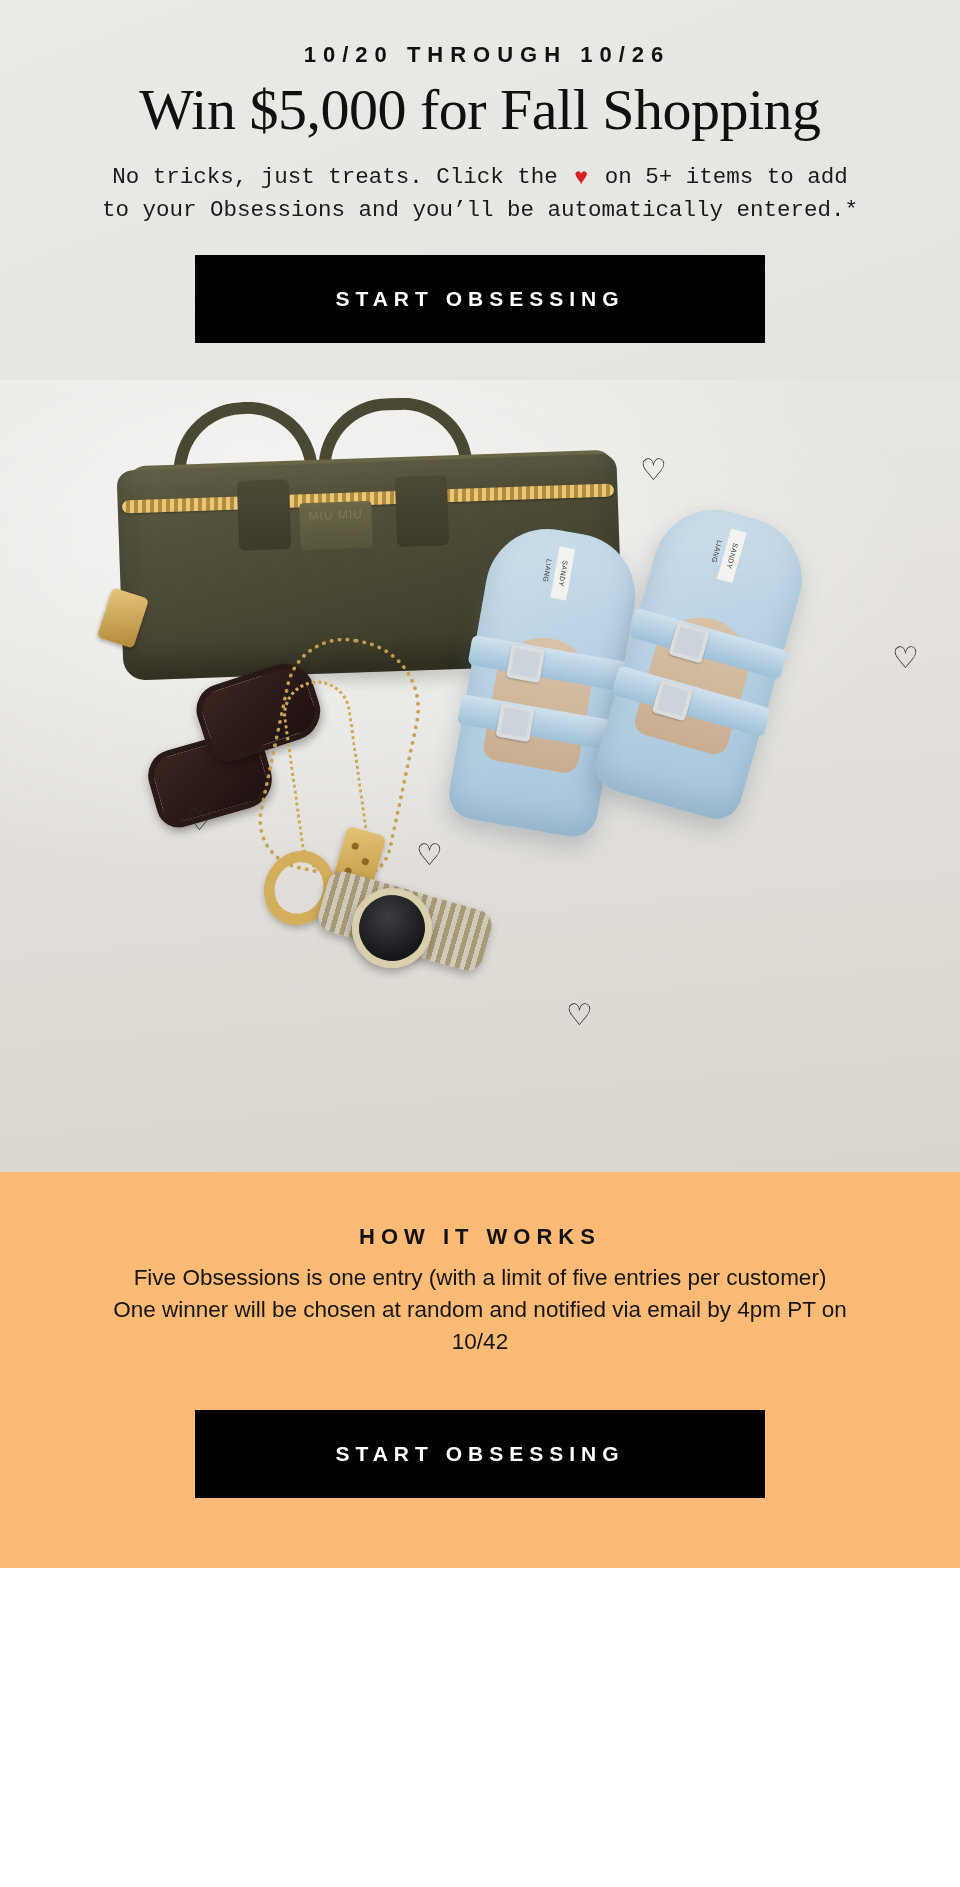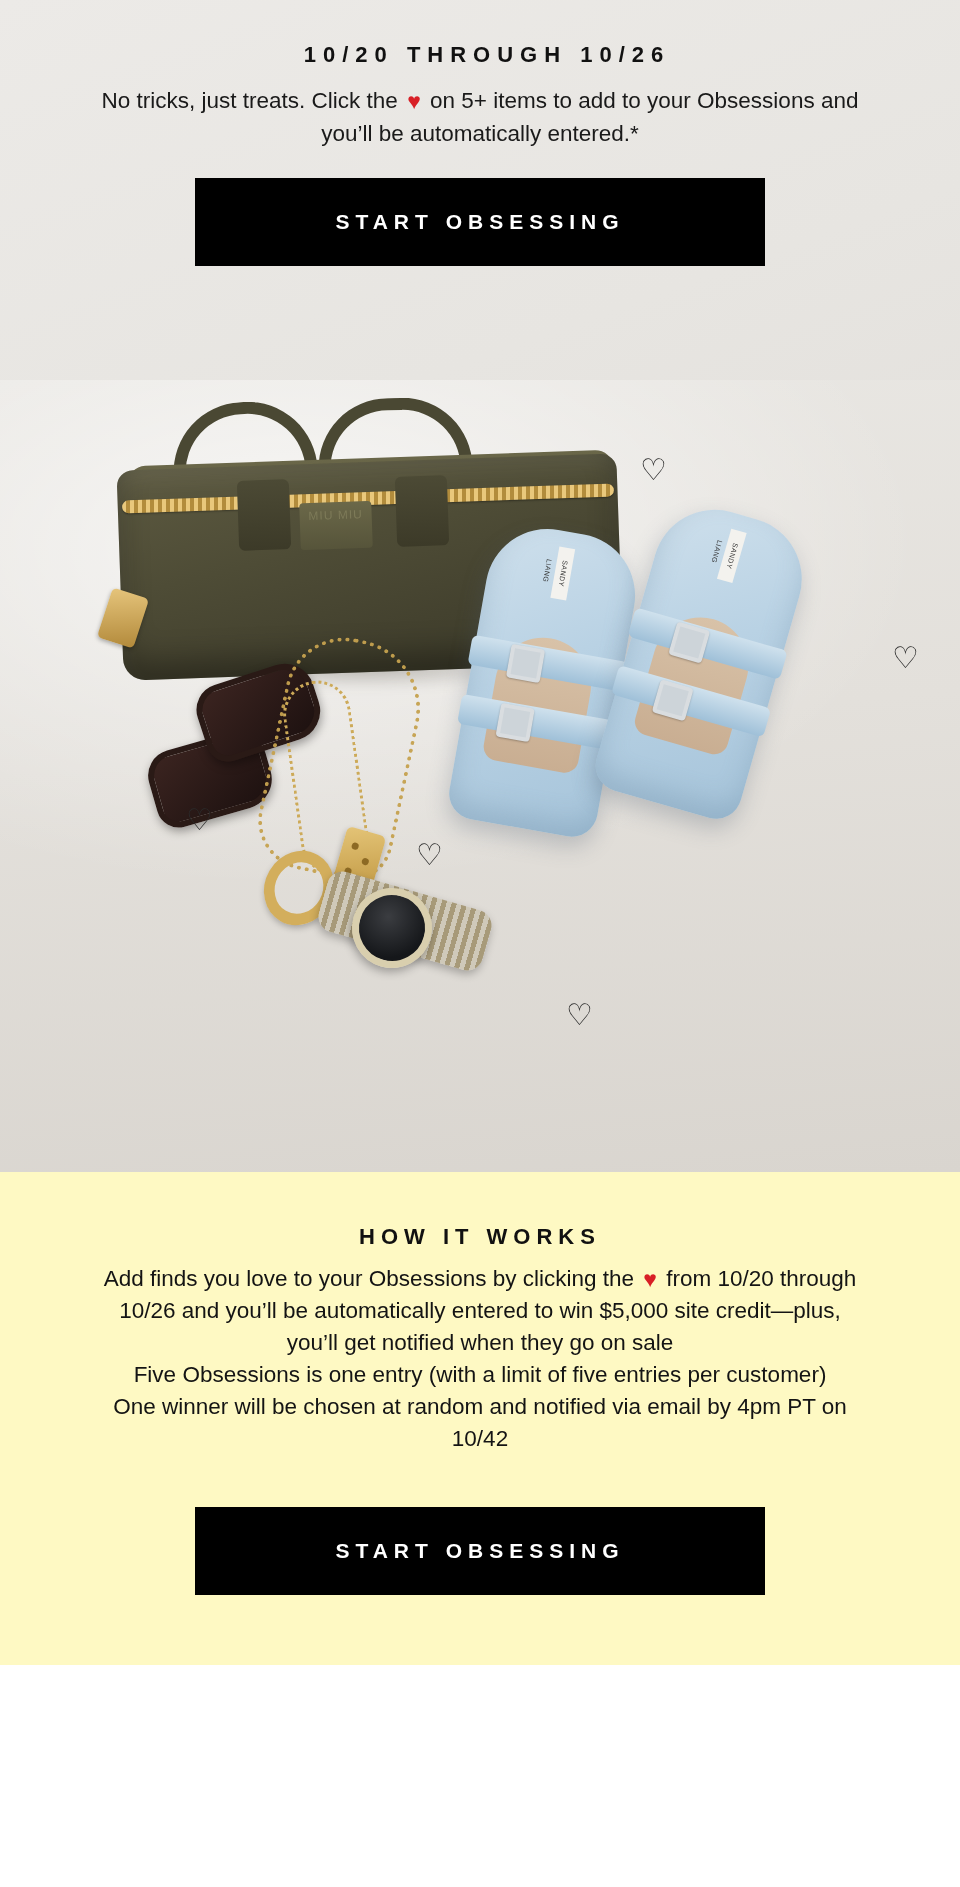--- a/index.html
+++ b/index.html
@@ -49,20 +49,21 @@
     margin: 0 0 18px 0;
     color: #101010;
     line-height: 1.12;
   }
   .subcopy {
     font-size: 22.5px;
     line-height: 1.45;
     color: #1a1a1a;
     margin: 16px auto;
     width: 760px;
+    font-family: Liberation Mono, monospace;
   }
   .heart-red {
     color: #d81f26;
     font-size: 23px;
     display: inline-block;
     transform: translateY(1px);
     padding: 0 3px;
   }
   .cta {
     display: block;
@@ -310,21 +311,21 @@
     z-index: 4;
     color: #2b2b2b;
     font-size: 30px;
     line-height: 1;
     cursor: pointer;
     user-select: none;
   }
 
   
   .details {
-    background: #fef9c3;
+    background: #fdba74;
     padding: 52px 0 70px 0;
     text-align: center;
   }
   .how-title {
     font-size: 22px;
     letter-spacing: 6px;
     font-weight: 700;
     margin: 0 0 12px 0;
     color: #111;
   }
@@ -340,20 +341,21 @@
 </style>
 </head>
 <body>
 
 <div class="email">
 
   <section class="hero">
 
     <div class="hero-copy">
       <div class="eyebrow">10/20 THROUGH 10/26</div>
+      <h1 class="headline">Win $5,000 for Fall Shopping</h1>
       <p class="subcopy">
         <span>No tricks, just treats. Click the</span>
         <span class="heart-red">♥</span>
         <span>on 5+ items to add to your Obsessions and you’ll be automatically entered.*</span>
       </p>
       <a href="#" class="cta">START OBSESSING</a>
     </div>
 
     <div class="flatlay">
       <div class="surface"></div>
@@ -410,25 +412,20 @@
     <span class="heart-outline" style="left:640px;top:455px;">♡</span>
     <span class="heart-outline" style="left:892px;top:643px;">♡</span>
     <span class="heart-outline" style="left:186px;top:805px;">♡</span>
     <span class="heart-outline" style="left:416px;top:840px;">♡</span>
     <span class="heart-outline" style="left:566px;top:1000px;">♡</span>
   </section>
 
   <section class="details">
     <div class="how-title">HOW IT WORKS</div>
 
-    <p>
-      <span>Add finds you love to your Obsessions by clicking the</span>
-      <span class="heart-red">♥</span>
-      <span>from 10/20 through 10/26 and you’ll be automatically entered to win $5,000 site credit—plus, you’ll get notified when they go on sale</span>
-    </p>
 
     <p>Five Obsessions is one entry (with a limit of five entries per customer)</p>
     <p>One winner will be chosen at random and notified via email by 4pm PT on 10/42</p>
 
     <a href="#" class="cta cta-bottom">START OBSESSING</a>
   </section>
 
 </div>
 
 </body></html>

